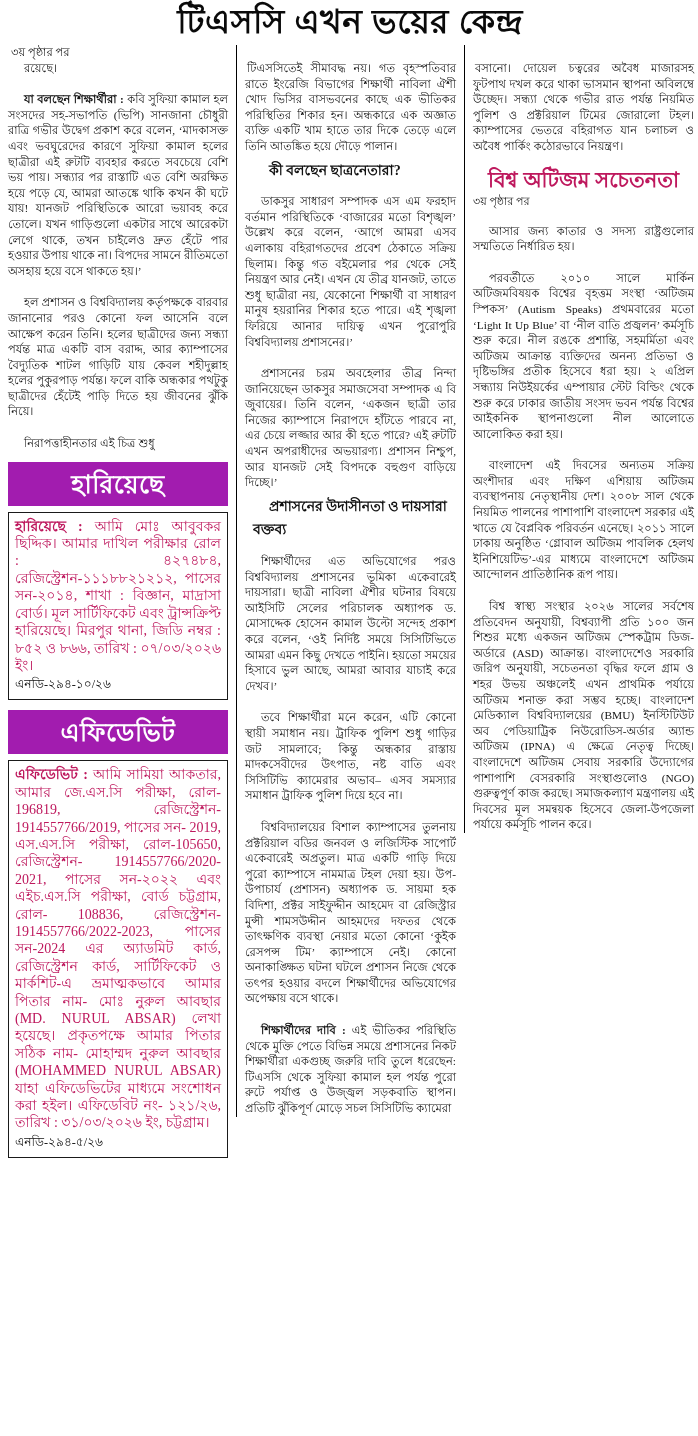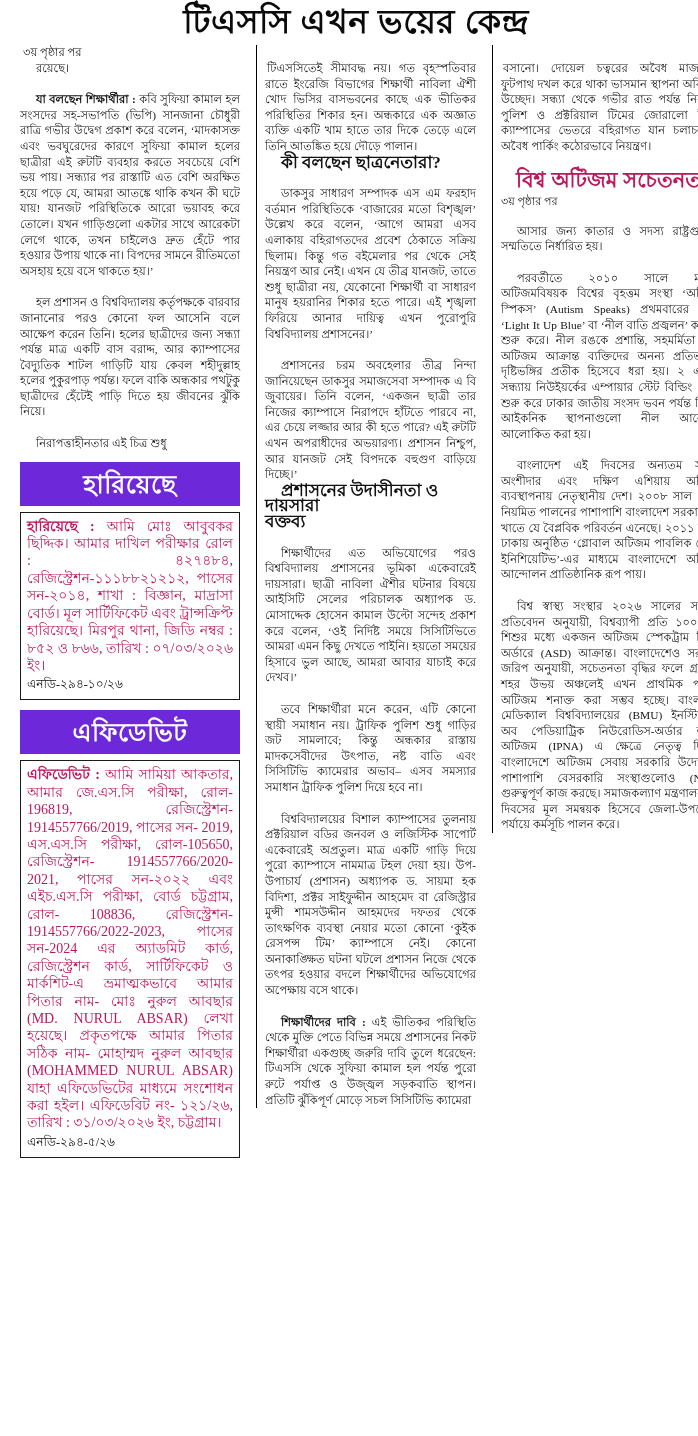--- a/index.html
+++ b/index.html
@@ -13,21 +13,21 @@
     height: 1436px;
     font-family: "Liberation Serif", "DejaVu Serif", serif;
     color: #111111;
     overflow: hidden;
     position: relative;
   }
   .page {
     width: 698px;
     height: 1436px;
     box-sizing: border-box;
-    padding: 2px 6px 4px 20px;
+    padding: 2px 6px 4px 8px;
     position: relative;
     background: #fff;
   }
 
   
   .masthead {
     text-align: center;
     font-family: "Liberation Sans", "DejaVu Sans", sans-serif;
     font-weight: bold;
     font-size: 33px;
@@ -35,21 +35,21 @@
     letter-spacing: 0.5px;
     padding: 1px 0 4px 0;
     color: #0a0a0a;
     white-space: nowrap;
   }
 
   
   .columns {
     display: flex;
     align-items: flex-start;
-    gap: 8px;
+    gap: 0;
     width: 100%;
   }
   .col {
     box-sizing: border-box;
     flex: 0 0 auto;
   }
   .col-left   { width: 228px; padding-right: 8px; }
   .col-mid    { width: 228px; padding: 0 8px; border-left: 1px solid #000; }
   .col-right  { width: 230px; padding-left: 8px; border-left: 1px solid #000; }
 
@@ -70,29 +70,29 @@
     font-weight: bold;
   }
   .kicker {
     font-size: 11.4px;
     line-height: 15.6px;
     margin: 0;
     text-indent: 3px;
   }
   .subhead {
     font-weight: bold;
-    font-size: 17px;
+    font-size: 14px;
     line-height: 15.6px;
-    margin: 0;
+    margin: 8px;
     text-indent: 16px;
   }
 
   
   .banner {
-    background: #6d28d9;
+    background: #a21caf;
     color: #ffffff;
     text-align: center;
     font-family: "Liberation Sans", "DejaVu Sans", sans-serif;
     font-weight: bold;
     font-size: 25px;
     line-height: 44px;
     height: 44px;
     margin: 10px 0 6px 0;
     letter-spacing: 0.5px;
     overflow: hidden;

